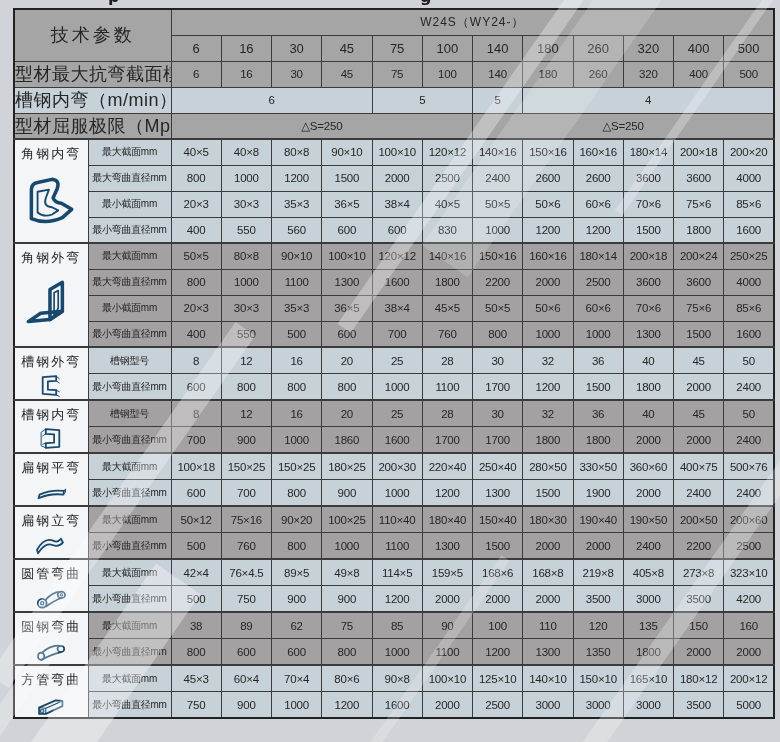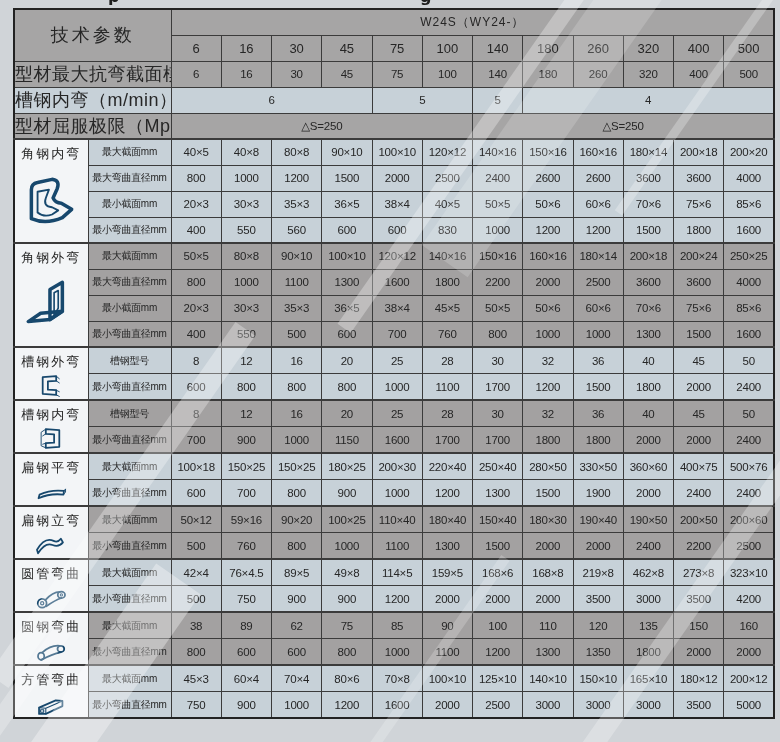--- a/index.html
+++ b/index.html
@@ -331,21 +331,21 @@
           <td class="cell val" data-name="data-cell">36</td>
           <td class="cell val" data-name="data-cell">40</td>
           <td class="cell val" data-name="data-cell">45</td>
           <td class="cell val" data-name="data-cell">50</td>
         </tr>
         <tr class="r-dark">
           <td class="cell sub" data-name="row-label">最小弯曲直径mm</td>
           <td class="cell val" data-name="data-cell">700</td>
           <td class="cell val" data-name="data-cell">900</td>
           <td class="cell val" data-name="data-cell">1000</td>
-          <td class="cell val" data-name="data-cell">1150</td>
+          <td class="cell val" data-name="data-cell">1860</td>
           <td class="cell val" data-name="data-cell">1600</td>
           <td class="cell val" data-name="data-cell">1700</td>
           <td class="cell val" data-name="data-cell">1700</td>
           <td class="cell val" data-name="data-cell">1800</td>
           <td class="cell val" data-name="data-cell">1800</td>
           <td class="cell val" data-name="data-cell">2000</td>
           <td class="cell val" data-name="data-cell">2000</td>
           <td class="cell val" data-name="data-cell">2400</td>
         </tr>
         <tr class="r-light blk">
@@ -391,21 +391,21 @@
           <td class="cell name" rowspan="2" data-name="profile-cell">
             <div class="pname" data-name="profile-name">扁钢立弯</div>
             <div class="picon" data-name="flat-steel-edge-bend-icon">
               <svg viewBox="0 0 60 52" preserveAspectRatio="xMidYMid meet">
                 <path d="M5 43 Q19 21 33 27 Q45 32 53 22 L49 15 Q43 23 35 19 Q18 11 3 36 Z"></path>
               </svg>
             </div>
           </td>
           <td class="cell sub" data-name="row-label">最大截面mm</td>
           <td class="cell val" data-name="data-cell">50×12</td>
-          <td class="cell val" data-name="data-cell">59×16</td>
+          <td class="cell val" data-name="data-cell">75×16</td>
           <td class="cell val" data-name="data-cell">90×20</td>
           <td class="cell val" data-name="data-cell">100×25</td>
           <td class="cell val" data-name="data-cell">110×40</td>
           <td class="cell val" data-name="data-cell">180×40</td>
           <td class="cell val" data-name="data-cell">150×40</td>
           <td class="cell val" data-name="data-cell">180×30</td>
           <td class="cell val" data-name="data-cell">190×40</td>
           <td class="cell val" data-name="data-cell">190×50</td>
           <td class="cell val" data-name="data-cell">200×50</td>
           <td class="cell val" data-name="data-cell">200×60</td>
@@ -442,21 +442,21 @@
           <td class="cell sub" data-name="row-label">最大截面mm</td>
           <td class="cell val" data-name="data-cell">42×4</td>
           <td class="cell val" data-name="data-cell">76×4.5</td>
           <td class="cell val" data-name="data-cell">89×5</td>
           <td class="cell val" data-name="data-cell">49×8</td>
           <td class="cell val" data-name="data-cell">114×5</td>
           <td class="cell val" data-name="data-cell">159×5</td>
           <td class="cell val" data-name="data-cell">168×6</td>
           <td class="cell val" data-name="data-cell">168×8</td>
           <td class="cell val" data-name="data-cell">219×8</td>
-          <td class="cell val" data-name="data-cell">462×8</td>
+          <td class="cell val" data-name="data-cell">405×8</td>
           <td class="cell val" data-name="data-cell">273×8</td>
           <td class="cell val" data-name="data-cell">323×10</td>
         </tr>
         <tr class="r-light">
           <td class="cell sub" data-name="row-label">最小弯曲直径mm</td>
           <td class="cell val" data-name="data-cell">500</td>
           <td class="cell val" data-name="data-cell">750</td>
           <td class="cell val" data-name="data-cell">900</td>
           <td class="cell val" data-name="data-cell">900</td>
           <td class="cell val" data-name="data-cell">1200</td>
@@ -518,21 +518,21 @@
                 <path d="M7 34 L20 35 L20 46 M20 35 L52 21" stroke-width="2"></path>
                 <path d="M10 38 h6 v5 h-6 z" stroke-width="2"></path>
               </svg>
             </div>
           </td>
           <td class="cell sub" data-name="row-label">最大截面mm</td>
           <td class="cell val" data-name="data-cell">45×3</td>
           <td class="cell val" data-name="data-cell">60×4</td>
           <td class="cell val" data-name="data-cell">70×4</td>
           <td class="cell val" data-name="data-cell">80×6</td>
-          <td class="cell val" data-name="data-cell">70×8</td>
+          <td class="cell val" data-name="data-cell">90×8</td>
           <td class="cell val" data-name="data-cell">100×10</td>
           <td class="cell val" data-name="data-cell">125×10</td>
           <td class="cell val" data-name="data-cell">140×10</td>
           <td class="cell val" data-name="data-cell">150×10</td>
           <td class="cell val" data-name="data-cell">165×10</td>
           <td class="cell val" data-name="data-cell">180×12</td>
           <td class="cell val" data-name="data-cell">200×12</td>
         </tr>
         <tr class="r-light">
           <td class="cell sub" data-name="row-label">最小弯曲直径mm</td>

